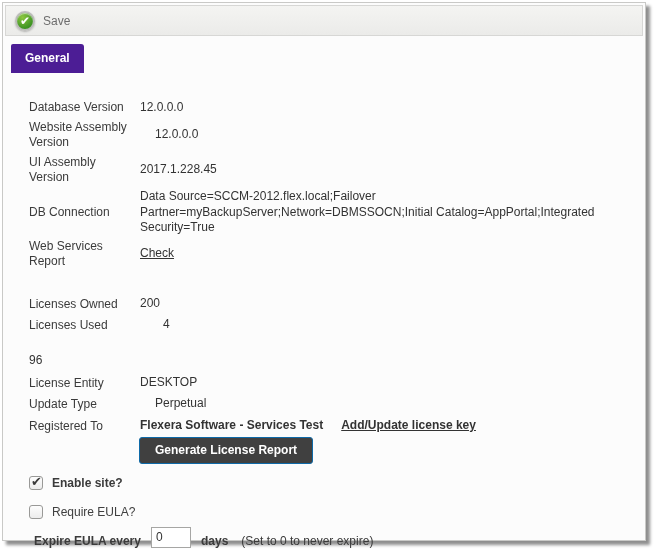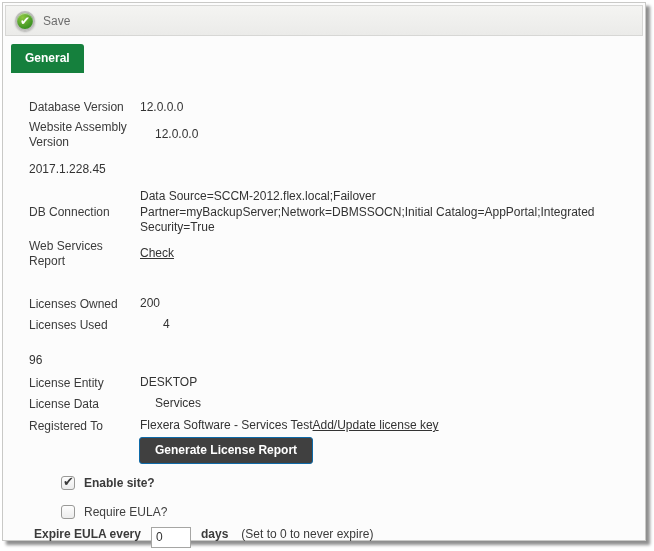--- a/index.html
+++ b/index.html
@@ -47,21 +47,21 @@
     font-weight: bold;
     display: flex;
     align-items: center;
     justify-content: center;
     line-height: 1;
   }
   
   .tab-row { margin: 8px 0 0 8px; }
   .tab {
     display: inline-block;
-    background: #15803d;
+    background: #4c1d95;
     color: #ffffff;
     font-size: 12px;
     font-weight: bold;
     padding: 7px 14px 8px 14px;
     border-radius: 2px 3px 0 0;
     cursor: pointer;
   }
   
   .fields { padding: 26px 20px 0 26px; }
   .row {
@@ -82,36 +82,36 @@
   .mb2  { margin-bottom: 2px; }
   .mb12 { margin-bottom: 12px; }
   .mb15 { margin-bottom: 15px; }
   .mb8  { margin-bottom: 8px; }
   a.link {
     color: #333333;
     text-decoration: underline;
     cursor: pointer;
     text-align: center;
   }
-  .reg-value-wrap { display: flex; align-items: center; flex-wrap: nowrap; }
+  .reg-value-wrap { display: flex; align-items: center; gap: 18px; flex-wrap: nowrap; font-weight: bold; }
   
   .btn-row { margin-left: 110px; }
   .blue-btn {
     background: #404040;
     border: 1px solid #0e6aa8;
     color: #ffffff;
     font-family: "Liberation Sans", sans-serif;
     font-size: 12px;
     font-weight: bold;
     padding: 5px 15px 6px 15px;
     border-radius: 3px;
     cursor: pointer;
   }
   
-  .cb-row { display: flex; align-items: center; gap: 9px; margin-left: 32px; }
+  .cb-row { display: flex; align-items: center; gap: 9px; }
   input[type="checkbox"] {
     appearance: none;
     -webkit-appearance: none;
     width: 14px; height: 14px;
     border: 1px solid #999997;
     border-radius: 3px;
     background: linear-gradient(#fdfdfd, #ececec);
     position: relative;
     cursor: pointer;
     flex: 0 0 auto;
@@ -121,21 +121,21 @@
     position: absolute;
     top: -3px; left: 1px;
     font-size: 13px;
     color: #3a3a3a;
   }
   .cb-label-bold { font-weight: bold; color: #3b3b3b; cursor: default; }
   .cb-label { color: #404040; cursor: default; }
   
   .eula-row {
     display: flex;
-    align-items: flex-start;
+    align-items: flex-end;
     margin-left: 5px;
   }
   .eula-row .bold { font-weight: bold; }
   .eula-days-input {
     width: 40px; height: 21px;
     border: 1px solid #a6a6a4;
     font-family: "Liberation Sans", sans-serif;
     font-size: 12px;
     color: #333333;
     padding: 1px 4px;
@@ -166,20 +166,21 @@
       <span class="label">Database Version</span>
       <span class="value">12.0.0.0</span>
     </div>
 
     <div class="row h2 mb5">
       <span class="label">Website Assembly Version</span>
       <span class="value">12.0.0.0</span>
     </div>
 
     <div class="row h2 mb4">
+      <span class="label">UI Assembly Version</span>
       <span class="value">2017.1.228.45</span>
     </div>
 
     <div class="row h2 mb3">
       <span class="label">DB Connection</span>
       <span class="value">Data Source=SCCM-2012.flex.local;Failover Partner=myBackupServer;Network=DBMSSOCN;Initial Catalog=AppPortal;Integrated Security=True</span>
     </div>
 
     <div class="row h2 mb27">
       <span class="label">Web Services Report</span>
@@ -199,22 +200,22 @@
     <div class="row h1 mb5">
       <span class="value">96</span>
     </div>
 
     <div class="row h1 mb4">
       <span class="label">License Entity</span>
       <span class="value">DESKTOP</span>
     </div>
 
     <div class="row h1 mb5">
-      <span class="label">License Data</span>
-      <span class="value">Services</span>
+      <span class="label">Update Type</span>
+      <span class="value">Perpetual</span>
     </div>
 
     <div class="row h1 mb2">
       <span class="label">Registered To</span>
       <span class="value reg-value-wrap">
         <span>Flexera Software - Services Test</span>
         <a class="link">Add/Update license key</a>
       </span>
     </div>
 

